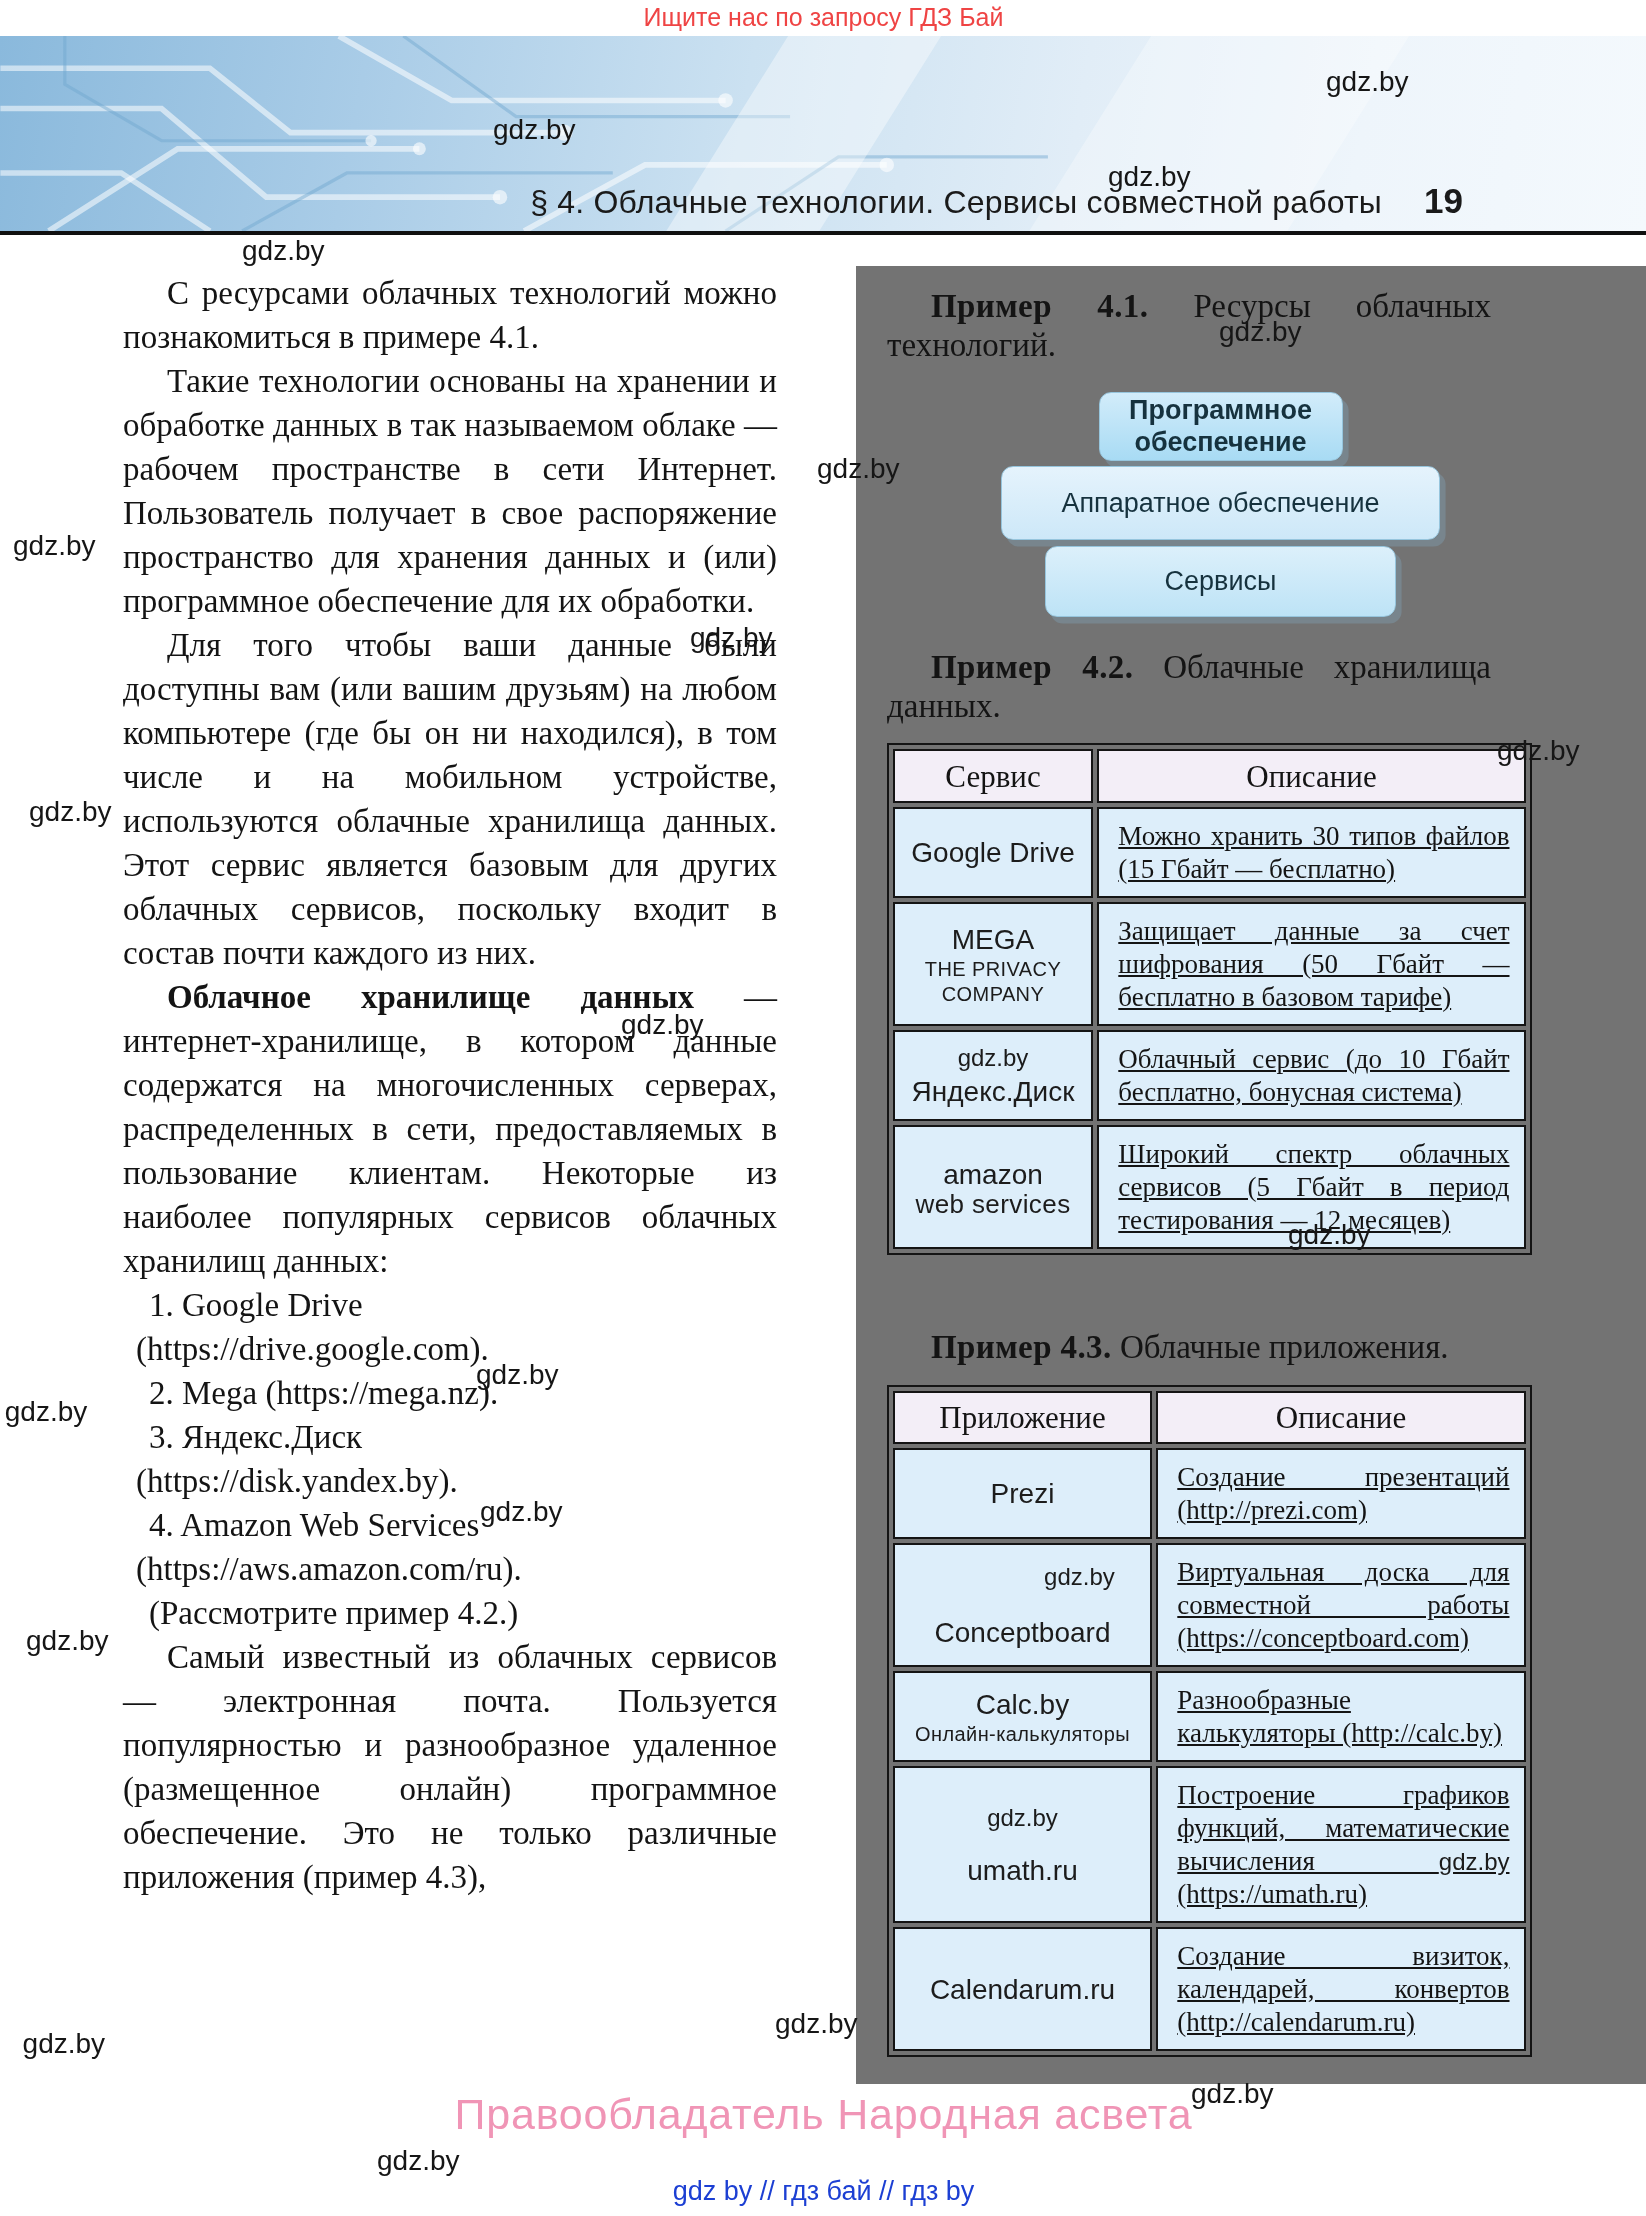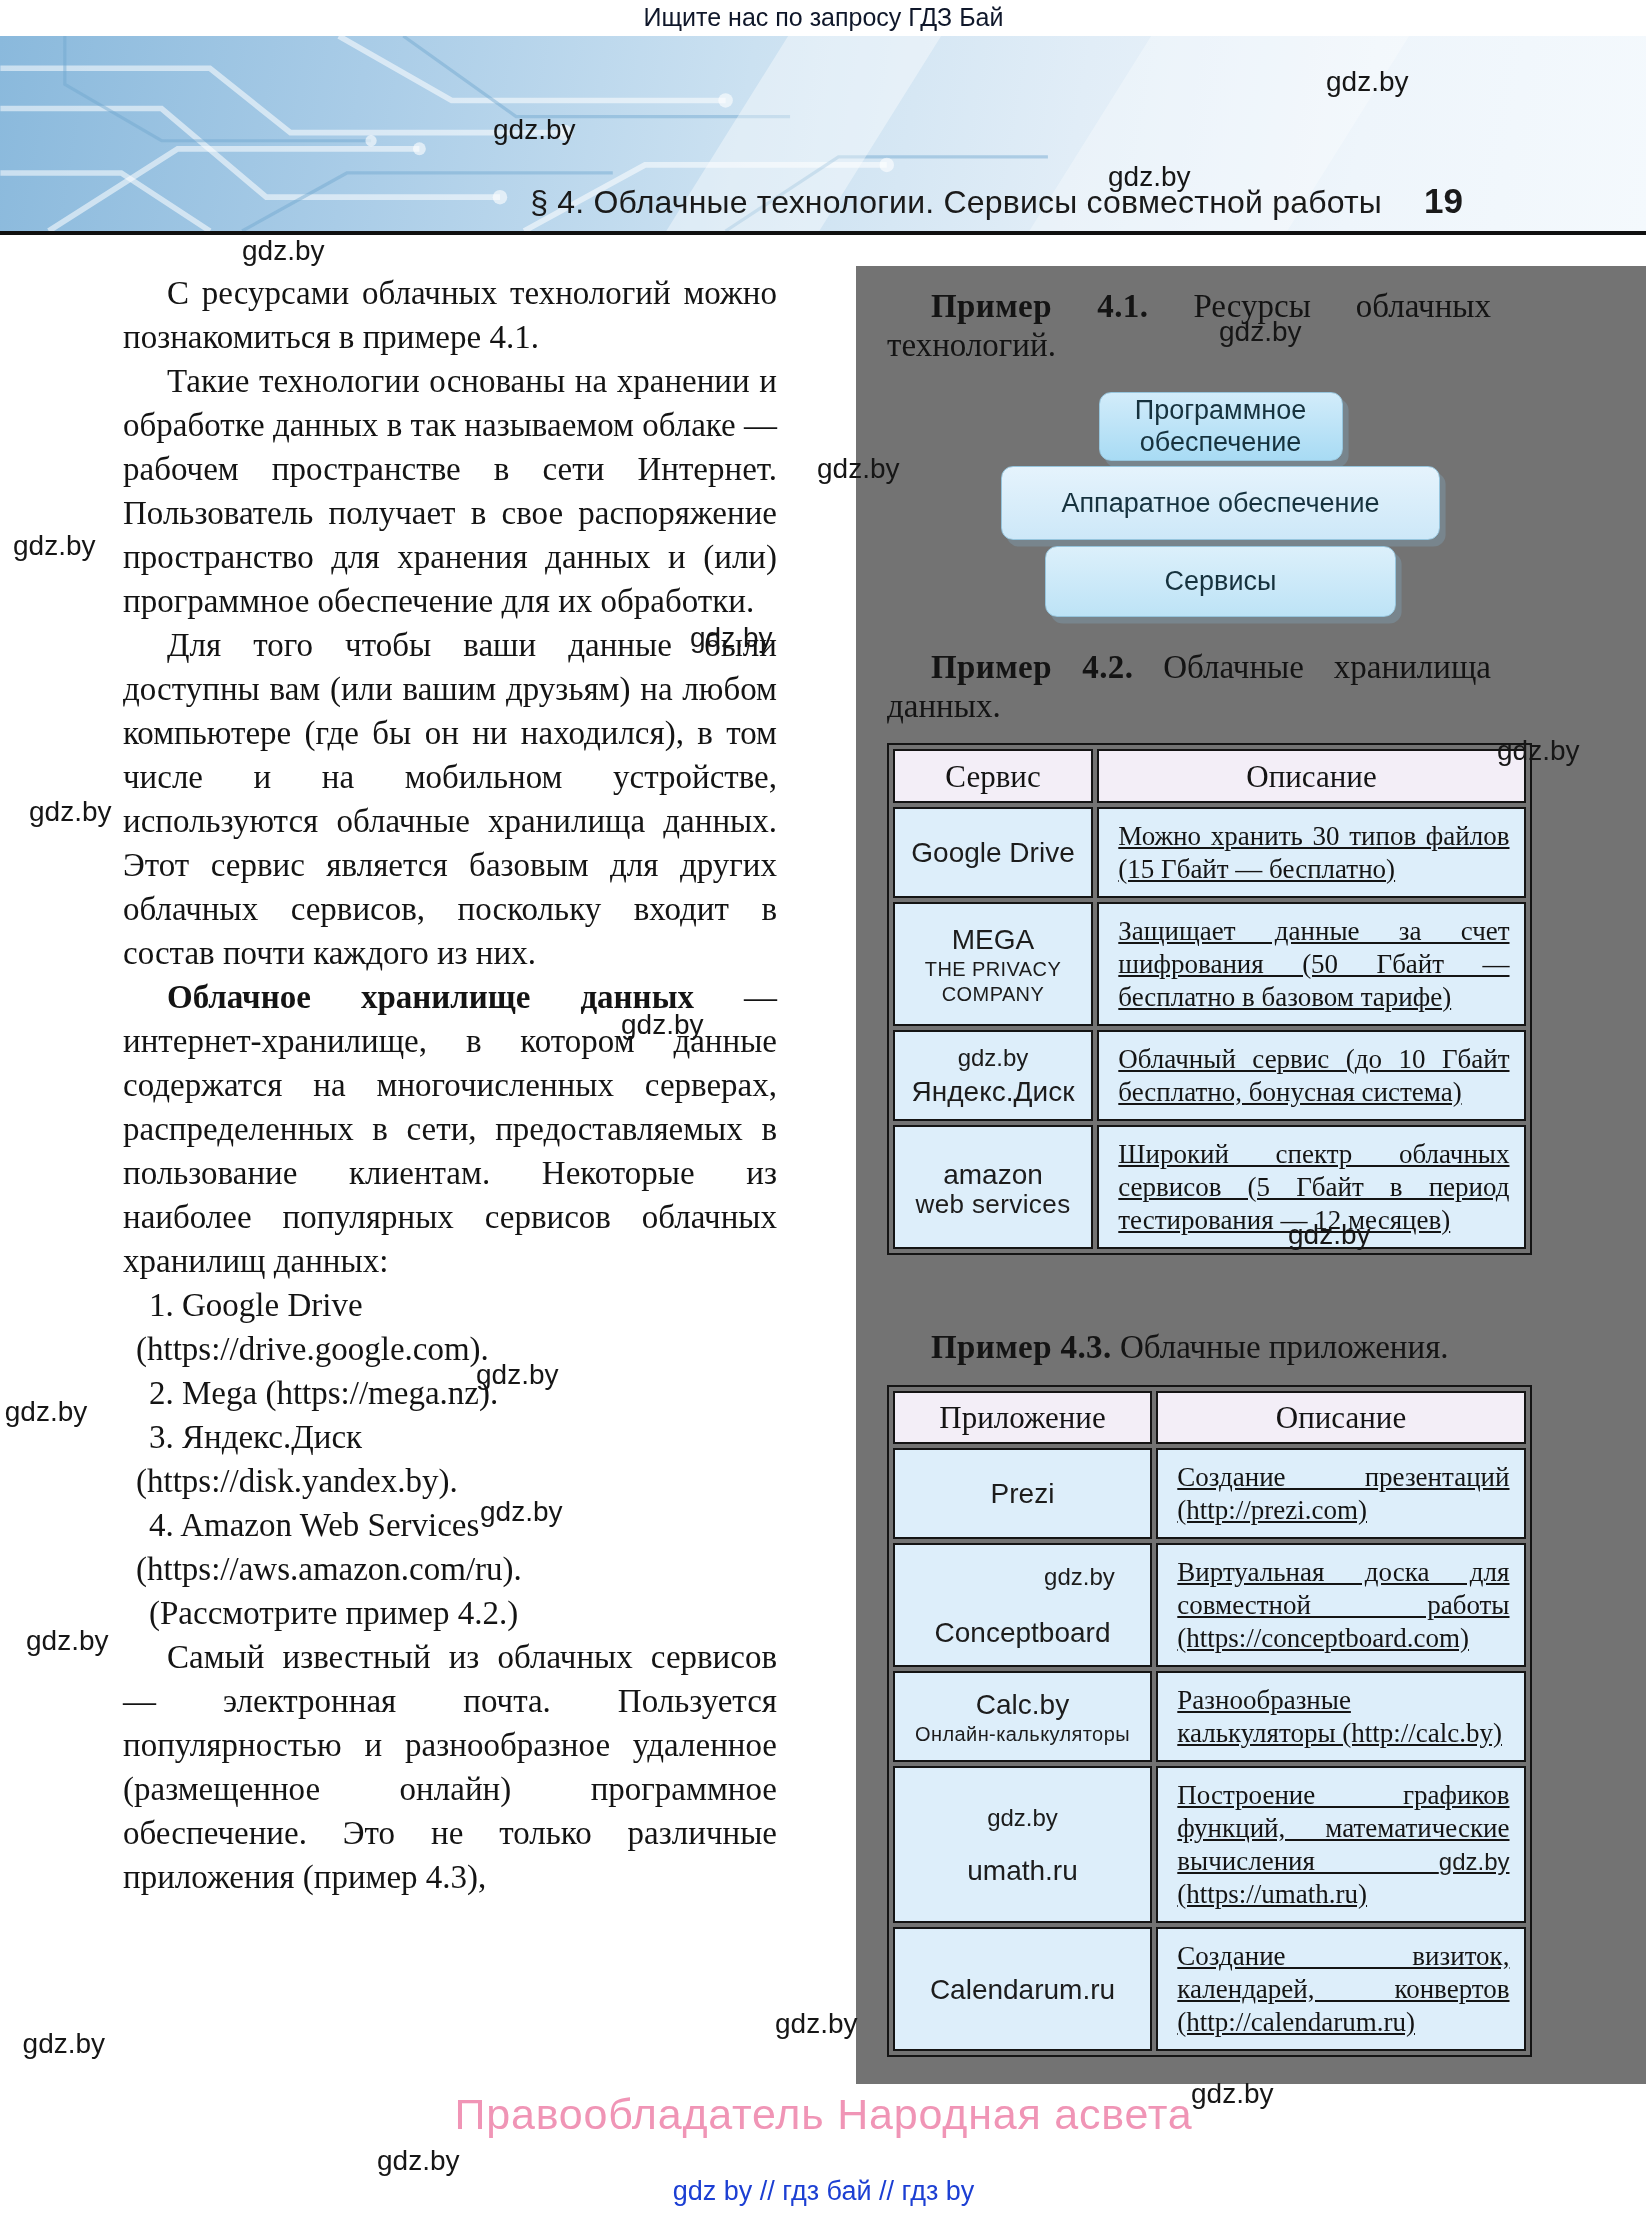--- a/index.html
+++ b/index.html
@@ -3,21 +3,21 @@
 <meta charset="utf-8">
 <style>
   html,body{margin:0;padding:0;}
   body{
     width:1647px;height:2216px;position:relative;background:#ffffff;
     font-family:"Liberation Serif",serif;color:#141414;overflow:hidden;
   }
   
   .promo{
     position:absolute;top:3.2px;left:0;width:100%;text-align:center;
-    font-family:"Liberation Sans",sans-serif;font-size:25px;color:#0f172a;
+    font-family:"Liberation Sans",sans-serif;font-size:25px;color:#ef4444;
   }
   
   .banner{
     position:absolute;top:36px;left:0;width:1647px;height:195px;
     background:linear-gradient(100deg,#8ab9dc 0%,#a9cce7 22%,#cbe1f1 45%,#e1edf7 65%,#eef5fb 82%,#f4f9fd 100%);
     border-bottom:4px solid #101010;overflow:hidden;
   }
   .banner svg{position:absolute;left:0;top:0;}
   .banner .shine1,.banner .shine2{
     position:absolute;top:-32px;height:266px;background:rgba(255,255,255,0.40);
@@ -50,21 +50,21 @@
   .cap2{margin-top:31px;}
   .cap3{margin-top:19.3px;}
   
   .pyramid{width:439px;margin:21px 0 0 114px;display:flex;flex-direction:column;align-items:center;}
   .pbox{
     box-sizing:border-box;border-radius:12px;border:1.6px solid #96c5dd;
     display:flex;align-items:center;justify-content:center;text-align:center;
     font-family:"Liberation Sans",sans-serif;font-size:27px;line-height:32px;color:#16323e;
     box-shadow:5.6px 6.4px 0 rgba(130,165,190,0.35);margin-top:5.6px;
   }
-  .pbox1{width:244px;height:69px;background:linear-gradient(#d2ecfa,#a8dbf4);}
+  .pbox1{width:244px;height:69px;background:linear-gradient(#d2ecfa,#a8dbf4);font-weight:bold;}
   .pbox2{width:351px;height:71px;background:linear-gradient(#dcf0fb,#bde3f6);}
   .pbox3{width:439px;height:74px;background:linear-gradient(#e5f3fc,#cde8f8);}
   
   .extable{
     border-collapse:separate;border-spacing:4px;border:2.4px solid #141414;
     margin-top:17.7px;table-layout:fixed;
   }
   .t42{width:645px;}
   .t43{width:645px;}
   .extable th{

